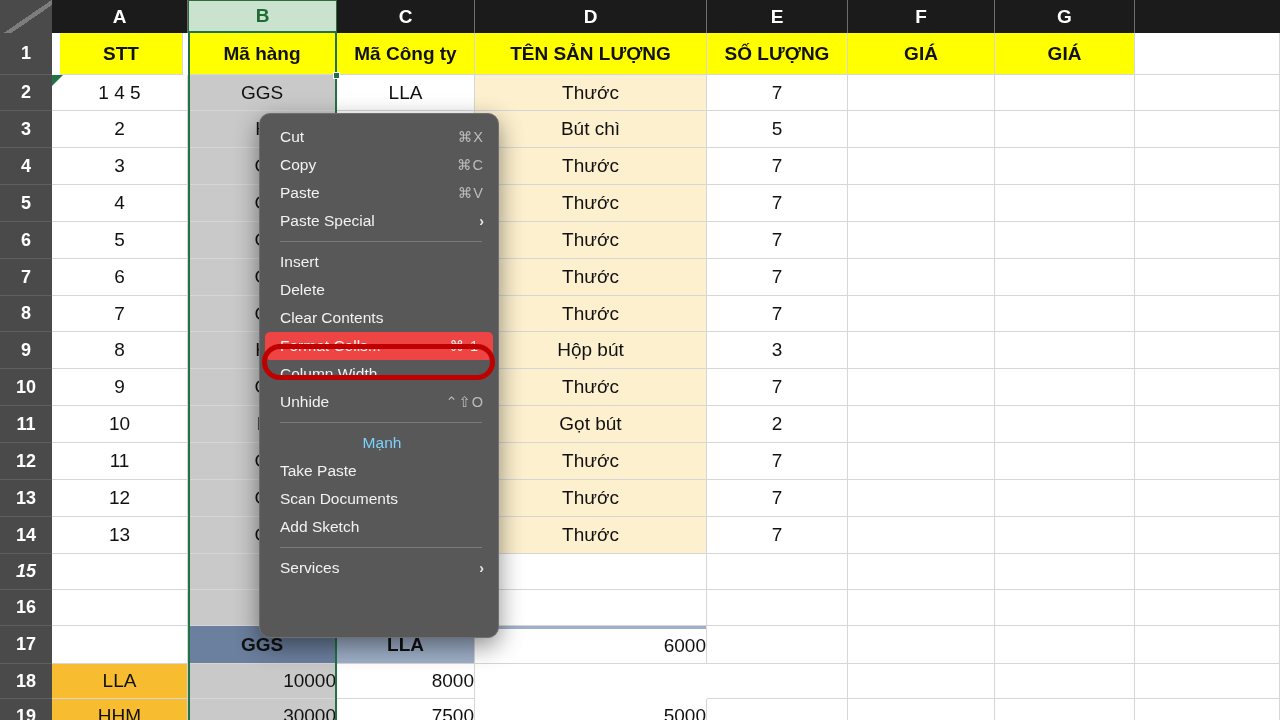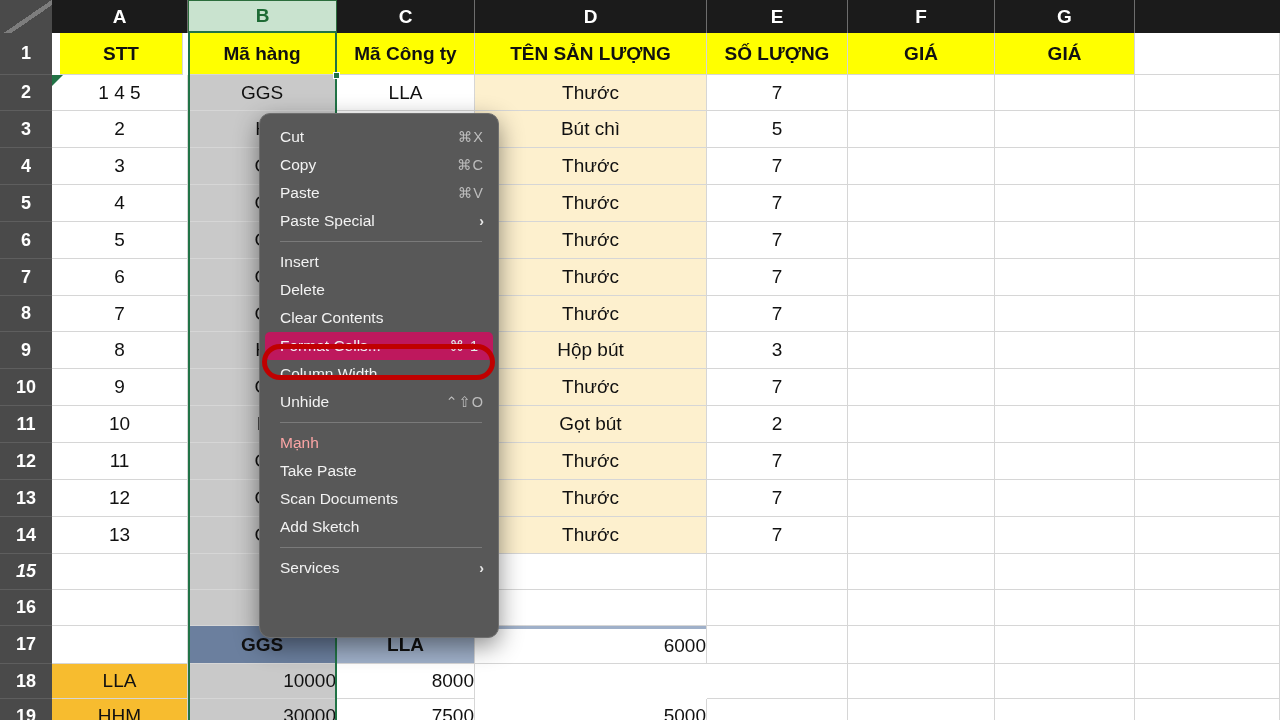--- a/index.html
+++ b/index.html
@@ -113,26 +113,26 @@
   }
   .menu-item {
     position: relative;
     height: 28px;
     display: flex; align-items: center;
     padding: 0 14px 0 20px;
     color: #f2f2f2;
     font-size: 15.5px;
   }
   .menu-item.highlighted {
-    background: #be185d;
+    background: #ef4444;
     margin: 0 5px;
     border-radius: 5px;
     padding-left: 15px;
   }
-  .menu-item.disabled { color: #fca5a5; }
+  .menu-item.disabled { color: #7dd3fc; text-align: center; }
   .menu-label { flex: 1; }
   .menu-shortcut { color: #bdbdbd; font-size: 14.5px; letter-spacing: 1px; }
   .menu-item.highlighted .menu-shortcut { color: #e4f2e9; }
   .menu-arrow { color: #e8e8e8; font-size: 14px; font-weight: bold; }
   .menu-sep {
     height: 1px; background: #7a7a7a;
     margin: 6px 16px 6px 20px;
   }
 
   

